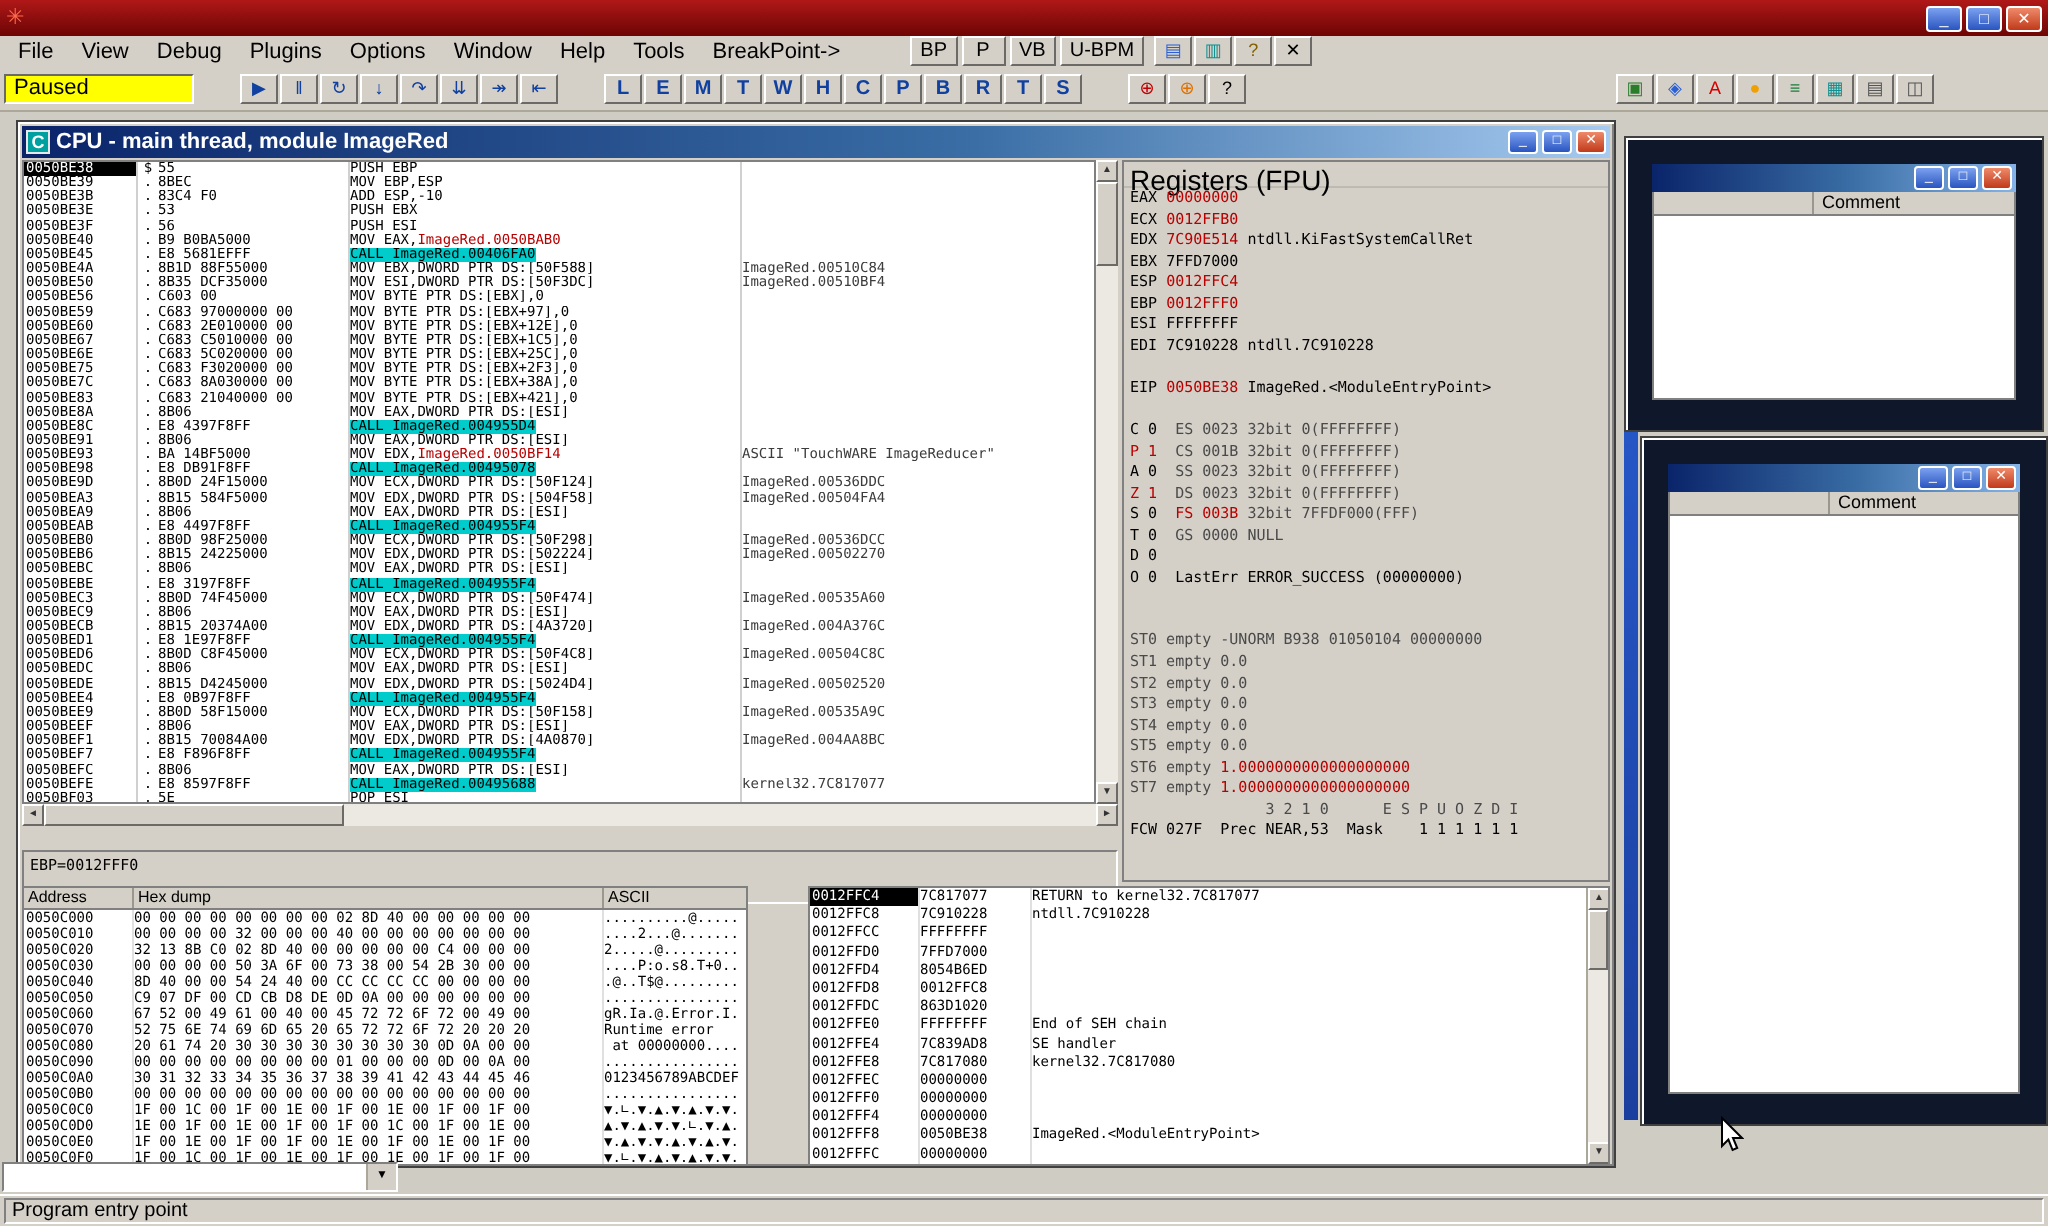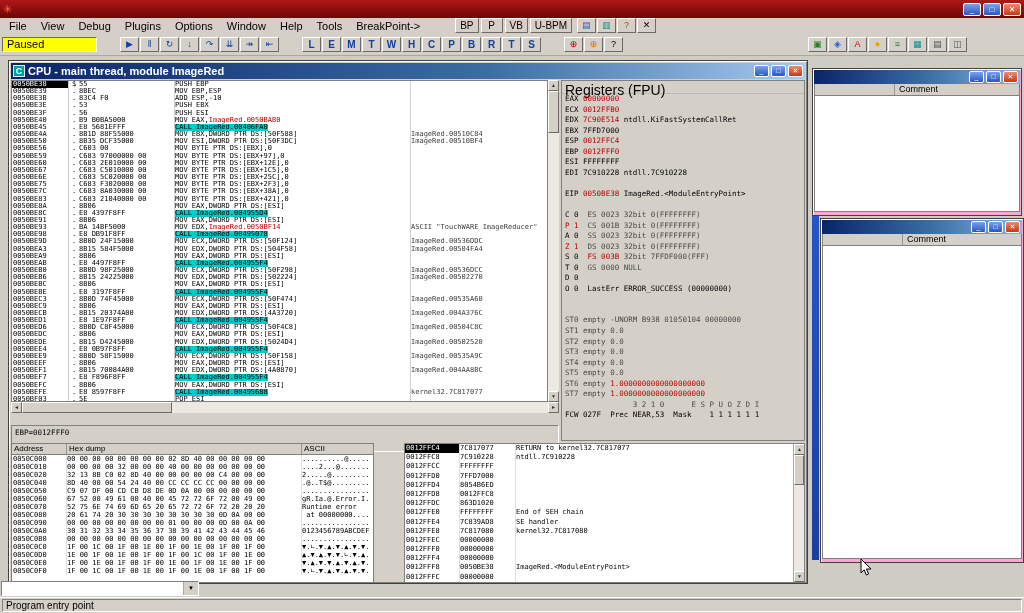--- a/index.html
+++ b/index.html
@@ -35,21 +35,21 @@
 .cpu-icon{width:12px;height:12px;background:#00a0a0;color:#fff;font-size:9px;font-weight:bold;text-align:center;line-height:11px;border:1px solid #e8e8e8}
 .cpu-title-text{color:#fff;font-weight:bold;font-size:11px;flex:1;white-space:nowrap;overflow:hidden}
 .cpu-body{position:relative;width:794px;height:503px;margin-top:1px}
 
 .disasm{position:absolute;left:0;top:0;width:537px;height:322px;background:#fff;border:1px solid #808080;overflow:hidden}
 .drow{display:flex;height:7.16px;font-size:7px;line-height:7.2px;white-space:pre;font-family:"DejaVu Sans Mono","DejaVu Sans",monospace}
 .dc{overflow:hidden;flex:none;display:block}
 .dc.a{width:57px;padding-left:1px;border-right:1px solid #d0d0d0}
 .dc.p{width:10px;text-align:center}
 .dc.b{width:96px;border-right:1px solid #d0d0d0}
-.dc.i{width:236px;border-right:1px solid #d0d0d0}
+.dc.i{width:196px;border-right:1px solid #d0d0d0}
 .dc.cm{flex:1;color:#3c3c3c}
 .eip{background:#000;color:#fff}
 .callhl{background:#00cccc;color:#000}
 .redtxt{color:#b80000}
 
 .vscroll{position:absolute;left:537px;top:0;width:11px;height:322px;background:#ece9e2}
 .sbtn{position:absolute;width:11px;height:11px;background:#d4d0c8;border-top:1px solid #fff;border-left:1px solid #fff;border-right:1px solid #6c6a67;border-bottom:1px solid #6c6a67;font-size:5px;line-height:9px;text-align:center;color:#333}
 .vthumb{position:absolute;left:0;top:11px;width:11px;height:42px;background:#d4d0c8;border-top:1px solid #fff;border-left:1px solid #fff;border-right:1px solid #6c6a67;border-bottom:1px solid #6c6a67}
 .hscroll{position:absolute;left:0;top:322px;width:548px;height:11px;background:#ece9e2}
 .hthumb{position:absolute;left:11px;top:0;width:150px;height:11px;background:#d4d0c8;border-top:1px solid #fff;border-left:1px solid #fff;border-right:1px solid #6c6a67;border-bottom:1px solid #6c6a67}
@@ -76,21 +76,21 @@
 .strow{display:flex;height:9.2px;font-size:7px;line-height:9.2px;white-space:pre;font-family:"DejaVu Sans Mono","DejaVu Sans",monospace}
 .st-a{width:55px;flex:none;padding-left:1px;border-right:1px solid #e0e0e0}
 .st-v{width:56px;flex:none;border-right:1px solid #e0e0e0}
 .st-c{flex:1;overflow:hidden}
 .st-a.sel{background:#000;color:#fff}
 .sscroll{position:relative;width:11px;background:#ece9e2;border-left:1px solid #aca899}
 .vthumb2{position:absolute;left:0;top:11px;width:10px;height:30px;background:#d4d0c8;border-top:1px solid #fff;border-left:1px solid #fff;border-right:1px solid #6c6a67;border-bottom:1px solid #6c6a67}
 
 
 .bluestrip{position:absolute;left:812px;top:82px;width:7px;height:478px;background:linear-gradient(180deg,#2a5fd6,#1b3f9e)}
-.sidewin{position:absolute;background:#f9a8d4;border:1px solid #404040;box-shadow:inset 1px 1px 0 #fff;padding:1px}
+.sidewin{position:absolute;background:#0f172a;border:1px solid #404040;box-shadow:inset 1px 1px 0 #fff;padding:13px}
 .sw-title{height:14px;background:linear-gradient(90deg,#0a246a,#3a6ea5 55%,#85b3e8);display:flex;align-items:center;justify-content:flex-end;gap:2px;padding:0 2px}
 .sw-body{background:#fff;height:calc(100% - 16px);border:1px solid #808080;border-top:none}
 .sw-header{display:flex;height:12px;background:#d4d0c8;border-bottom:1px solid #808080;font-size:9px;line-height:11px}
 .sw-col1{width:80px;border-right:1px solid #9a978f}
 .sw-colheader{padding-left:4px}
 
 
 .cmdcombo{position:absolute;left:1px;top:581px;width:198px;height:15px;display:flex;border:1px solid;border-color:#808080 #fff #fff #808080;background:#fff}
 .cmdinput{flex:1;border:none;outline:none;font-size:10px;font-family:"Liberation Sans",sans-serif;padding:0 2px;min-width:0}
 .cmddrop{width:15px;background:#d4d0c8;border-left:1px solid #aca899;text-align:center;font-size:6px;line-height:13px}
@@ -292,20 +292,21 @@
     <div class="dump">
       <div class="dump-header">
         <span class="dh1">Address</span>
         <span class="dh2">Hex dump</span>
         <span class="dh3">ASCII</span>
       </div>
       <div>
           <div class="dumprow"><span class="du-a">0050C000</span><span class="du-h">00 00 00 00 00 00 00 00 02 8D 40 00 00 00 00 00</span><span class="du-s">..........@.....</span></div>
           <div class="dumprow"><span class="du-a">0050C010</span><span class="du-h">00 00 00 00 32 00 00 00 40 00 00 00 00 00 00 00</span><span class="du-s">....2...@.......</span></div>
           <div class="dumprow"><span class="du-a">0050C020</span><span class="du-h">32 13 8B C0 02 8D 40 00 00 00 00 00 C4 00 00 00</span><span class="du-s">2.....@.........</span></div>
+          <div class="dumprow"><span class="du-a">0050C030</span><span class="du-h">00 00 00 00 50 3A 6F 00 73 38 00 54 2B 30 00 00</span><span class="du-s">....P:o.s8.T+0..</span></div>
           <div class="dumprow"><span class="du-a">0050C040</span><span class="du-h">8D 40 00 00 54 24 40 00 CC CC CC CC 00 00 00 00</span><span class="du-s">.@..T$@.........</span></div>
           <div class="dumprow"><span class="du-a">0050C050</span><span class="du-h">C9 07 DF 00 CD CB D8 DE 0D 0A 00 00 00 00 00 00</span><span class="du-s">................</span></div>
           <div class="dumprow"><span class="du-a">0050C060</span><span class="du-h">67 52 00 49 61 00 40 00 45 72 72 6F 72 00 49 00</span><span class="du-s">gR.Ia.@.Error.I.</span></div>
           <div class="dumprow"><span class="du-a">0050C070</span><span class="du-h">52 75 6E 74 69 6D 65 20 65 72 72 6F 72 20 20 20</span><span class="du-s">Runtime error   </span></div>
           <div class="dumprow"><span class="du-a">0050C080</span><span class="du-h">20 61 74 20 30 30 30 30 30 30 30 30 0D 0A 00 00</span><span class="du-s"> at 00000000....</span></div>
           <div class="dumprow"><span class="du-a">0050C090</span><span class="du-h">00 00 00 00 00 00 00 00 01 00 00 00 0D 00 0A 00</span><span class="du-s">................</span></div>
           <div class="dumprow"><span class="du-a">0050C0A0</span><span class="du-h">30 31 32 33 34 35 36 37 38 39 41 42 43 44 45 46</span><span class="du-s">0123456789ABCDEF</span></div>
           <div class="dumprow"><span class="du-a">0050C0B0</span><span class="du-h">00 00 00 00 00 00 00 00 00 00 00 00 00 00 00 00</span><span class="du-s">................</span></div>
           <div class="dumprow"><span class="du-a">0050C0C0</span><span class="du-h">1F 00 1C 00 1F 00 1E 00 1F 00 1E 00 1F 00 1F 00</span><span class="du-s">▼.∟.▼.▲.▼.▲.▼.▼.</span></div>
           <div class="dumprow"><span class="du-a">0050C0D0</span><span class="du-h">1E 00 1F 00 1E 00 1F 00 1F 00 1C 00 1F 00 1E 00</span><span class="du-s">▲.▼.▲.▼.▼.∟.▼.▲.</span></div>

